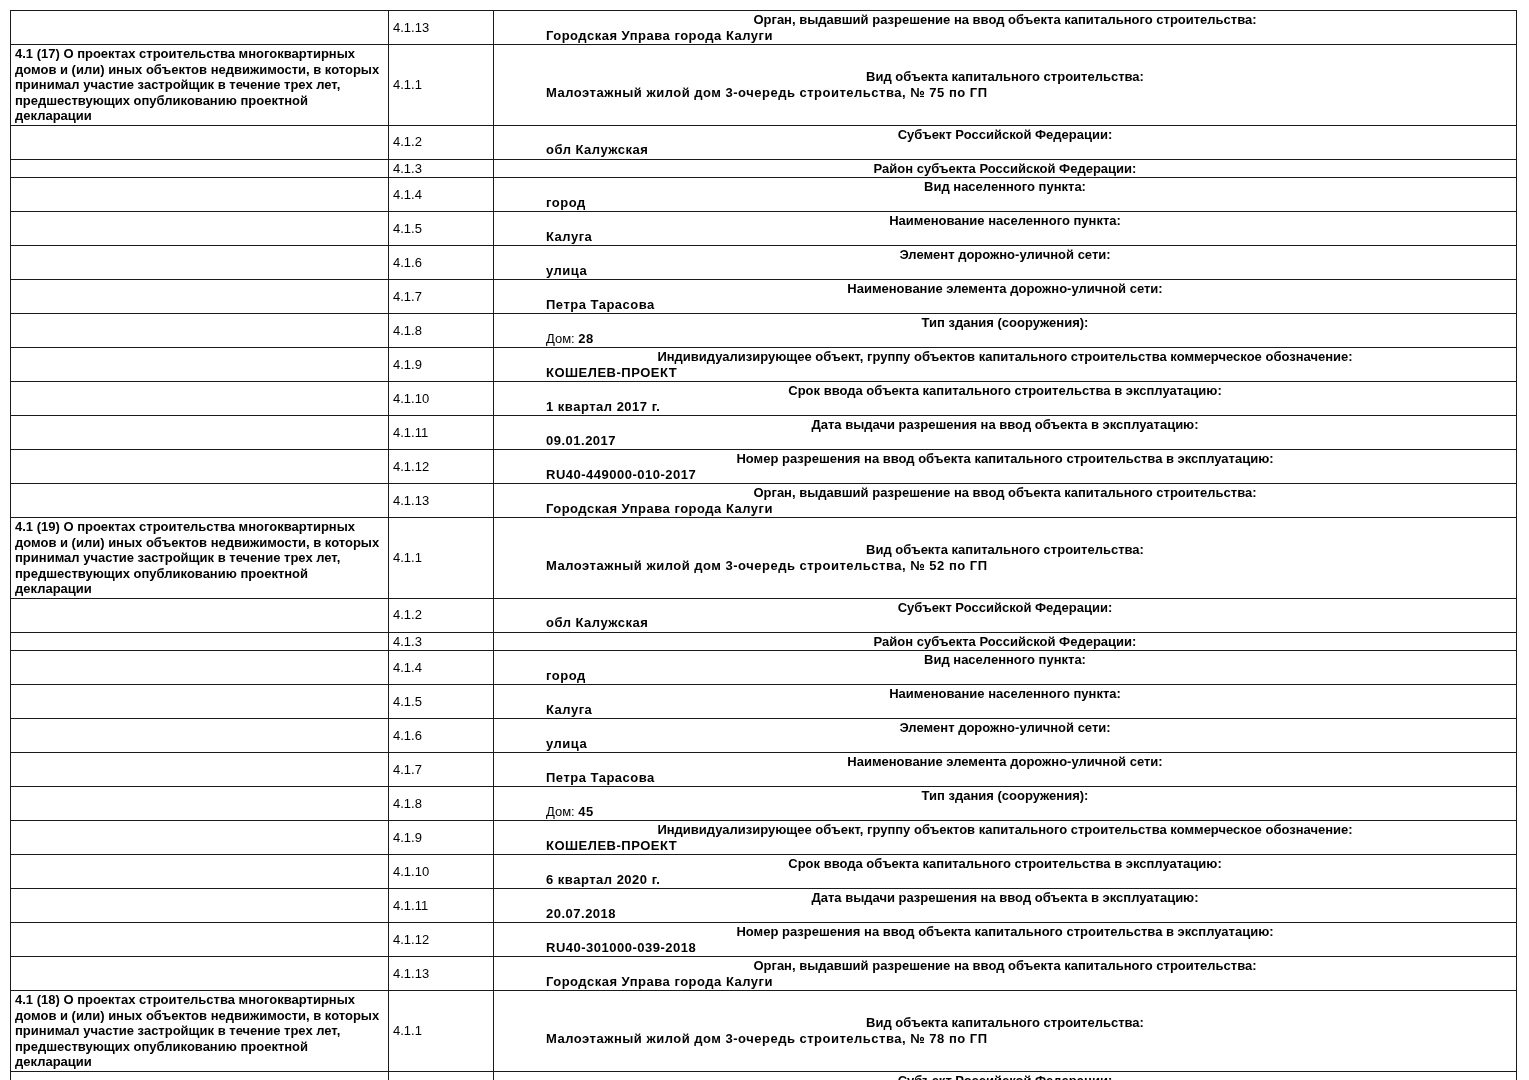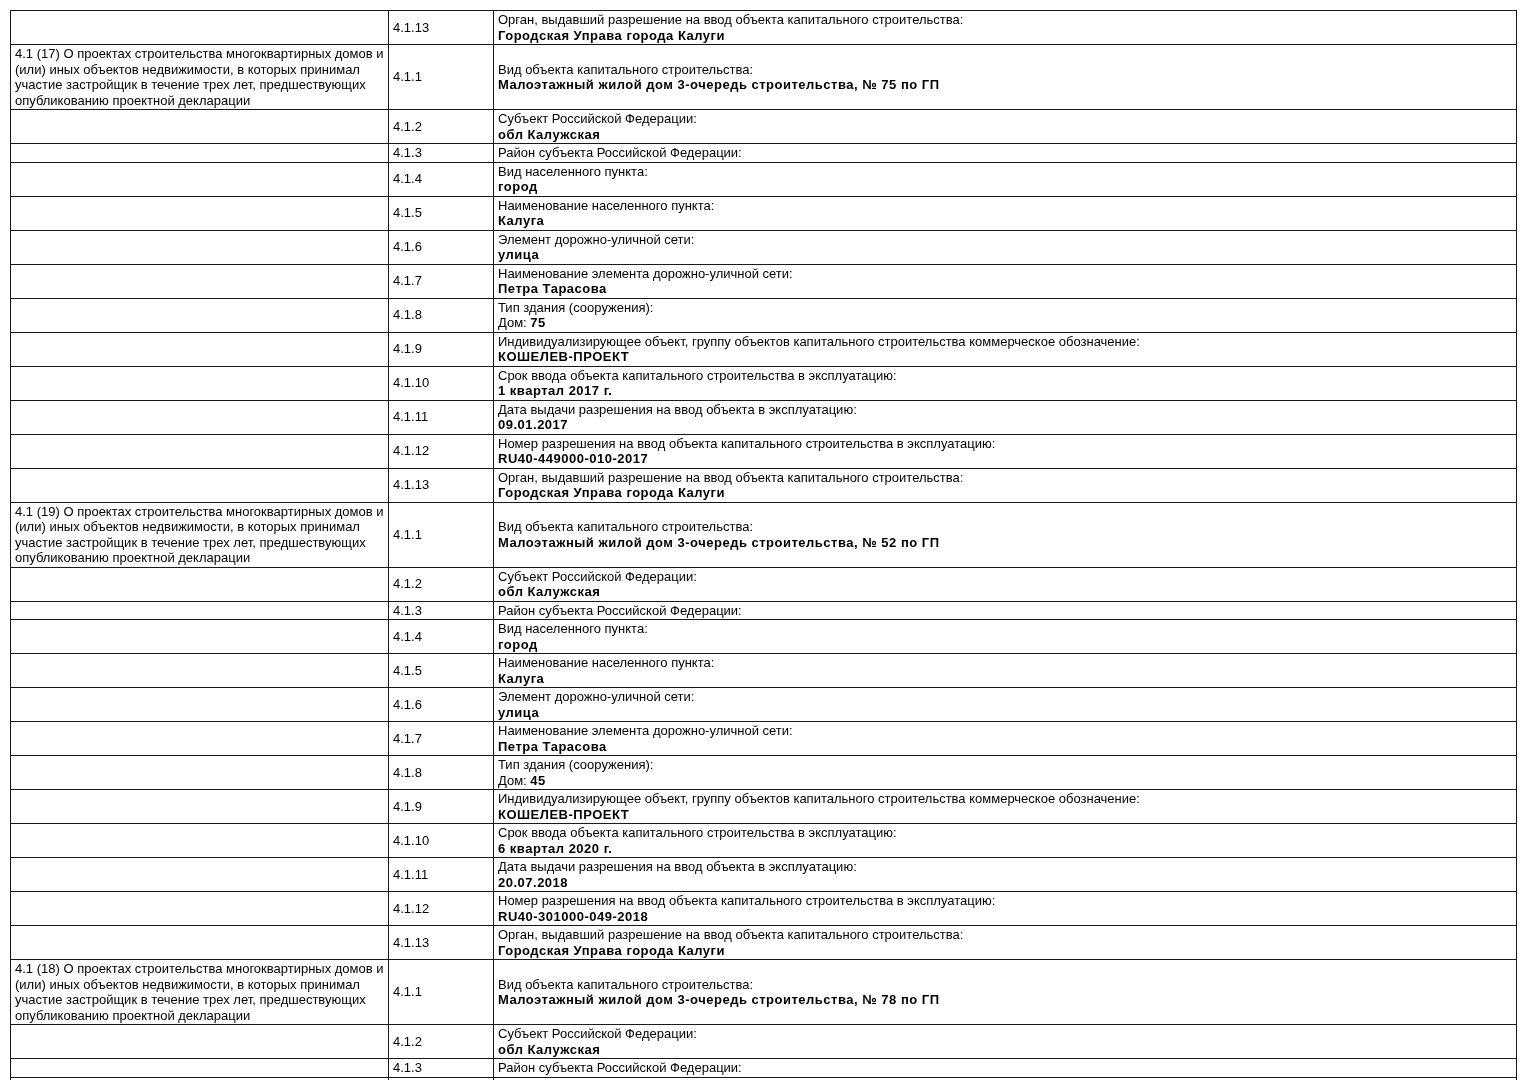--- a/index.html
+++ b/index.html
@@ -24,30 +24,33 @@
     border: 1px solid #1a1a1a;
     font-size: 13px;
     line-height: 15.5px;
     vertical-align: middle;
     padding: 1px 4px;
     overflow: hidden;
   }
   td.desc {
     vertical-align: top;
     padding: 1px 10px 1px 3px;
+    font-weight: bold;
   }
   td.num {
     padding-left: 3px;
   }
   td.val .label {
-    font-weight: normal;
+    font-weight: bold;
+    text-align: center;
   }
   td.val .value {
     font-weight: bold;
     letter-spacing: 0.5px;
+    margin-left: 48px;
   }
   td.val .value .vp {
     font-weight: normal;
     letter-spacing: 0;
   }
 </style>
 </head>
 <body>
 
 <div class="sheet">
@@ -128,21 +131,21 @@
       <div class="label">Наименование элемента дорожно-уличной сети:</div>
       <div class="value"><span class="vb">Петра Тарасова</span></div>
     </td>
   </tr>
 
   <tr>
     <td class="desc"></td>
     <td class="num">4.1.8</td>
     <td class="val">
       <div class="label">Тип здания (сооружения):</div>
-      <div class="value"><span class="vp">Дом: </span><span class="vb">75</span></div>
+      <div class="value"><span class="vp">Дом: </span><span class="vb">28</span></div>
     </td>
   </tr>
 
   <tr>
     <td class="desc"></td>
     <td class="num">4.1.9</td>
     <td class="val">
       <div class="label">Индивидуализирующее объект, группу объектов капитального строительства коммерческое обозначение:</div>
       <div class="value"><span class="vb">КОШЕЛЕВ-ПРОЕКТ</span></div>
     </td>
@@ -281,21 +284,21 @@
       <div class="label">Дата выдачи разрешения на ввод объекта в эксплуатацию:</div>
       <div class="value"><span class="vb">20.07.2018</span></div>
     </td>
   </tr>
 
   <tr>
     <td class="desc"></td>
     <td class="num">4.1.12</td>
     <td class="val">
       <div class="label">Номер разрешения на ввод объекта капитального строительства в эксплуатацию:</div>
-      <div class="value"><span class="vb">RU40-301000-049-2018</span></div>
+      <div class="value"><span class="vb">RU40-301000-039-2018</span></div>
     </td>
   </tr>
 
   <tr>
     <td class="desc"></td>
     <td class="num">4.1.13</td>
     <td class="val">
       <div class="label">Орган, выдавший разрешение на ввод объекта капитального строительства:</div>
       <div class="value"><span class="vb">Городская Управа города Калуги</span></div>
     </td>

